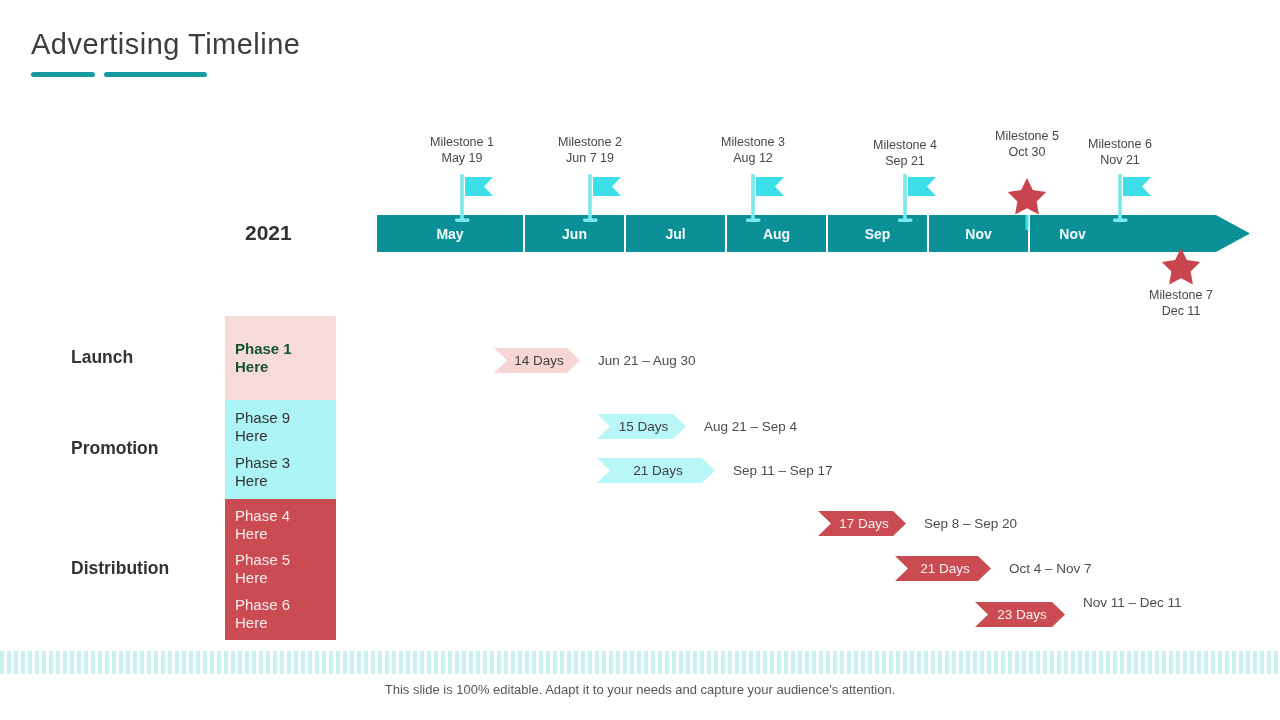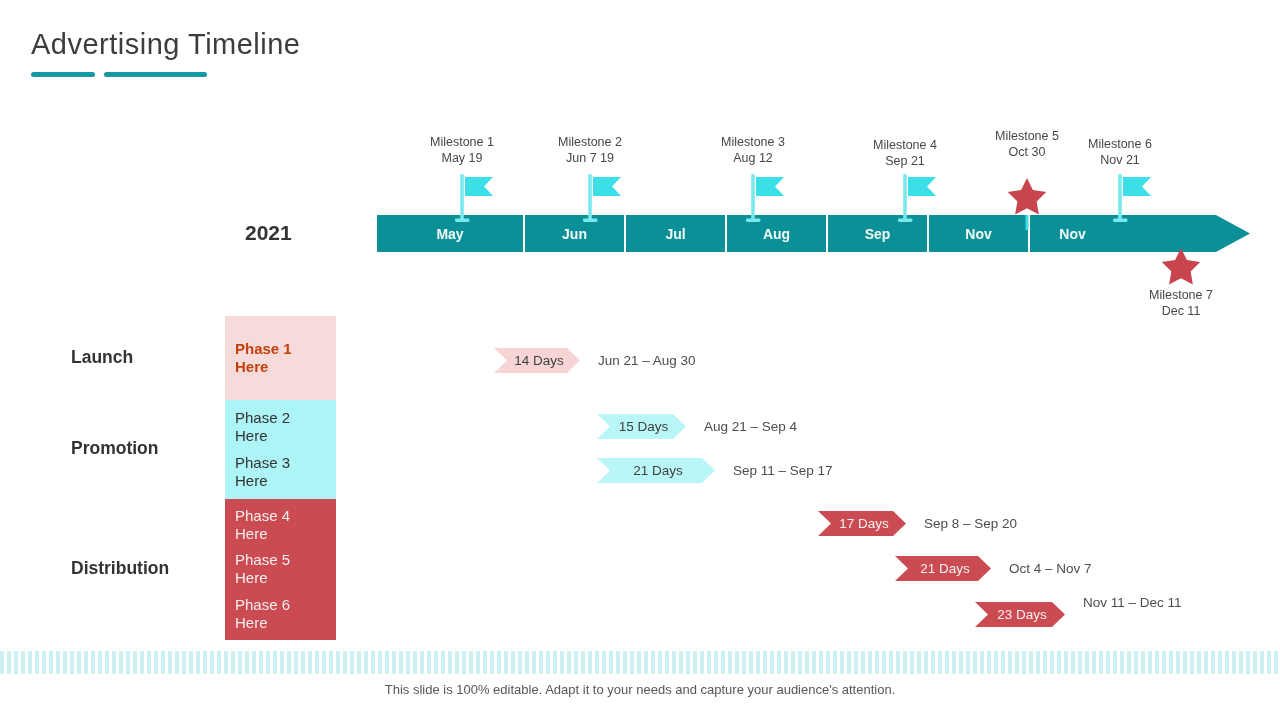--- a/index.html
+++ b/index.html
@@ -24,21 +24,21 @@
   
   .ms-label{font-size:12.5px;line-height:16px;color:#474747;text-align:center;white-space:pre-line;
             transform:translateX(-50%);}
   .ms-icon{transform:translateX(-50%);}
   .ms-tick{width:3px;background:var(--flag-cyan);transform:translateX(-50%);}
   
   #phase-column{left:225px;top:0;width:111px;}
   .phase-seg{position:absolute;left:0;width:111px;box-sizing:border-box;display:flex;flex-direction:column;
              justify-content:space-around;padding:4px 4px 4px 10px;}
   .phase-item{font-size:15px;line-height:18px;white-space:pre-line;}
-  .phase-item.bold{font-weight:bold;color:#c2410c;}
+  .phase-item.bold{font-weight:bold;color:#14532d;}
   .phase-item.dark{color:#333;}
   .phase-item.light{color:#f9eeee;}
   .group-label{left:71px;font-size:17.5px;font-weight:bold;color:#333;}
   
   .dur{height:25px;display:flex;align-items:center;justify-content:center;font-size:13.5px;
        clip-path:polygon(0 0,calc(100% - 13px) 0,100% 50%,calc(100% - 13px) 100%,0 100%,13px 50%);
        padding-left:4px;box-sizing:border-box;}
   .dur.pink{background:var(--pink-arrow);color:#3f3f3f;}
   .dur.cyan{background:var(--cyan-arrow);color:#3f3f3f;}
   .dur.red{background:var(--red);color:#fdf2f2;}
@@ -118,21 +118,21 @@
       <div class="abs ms-icon" style="left: 1181px; top: 247px;"><svg width="40" height="38" viewBox="0 0 40 38">
   <polygon points="20,1 25.9,13.1 39.2,15 29.6,24.4 31.9,37.6 20,31.3 8.1,37.6 10.4,24.4 0.8,15 14.1,13.1" fill="#c9454d"></polygon>
         </svg></div>
     </div>
   <div id="phase-column" class="abs">
       <div class="phase-seg" style="top: 316px; height: 84px; background: rgb(246, 219, 218);">
         <div class="phase-item bold">Phase 1
 Here</div>
       </div>
       <div class="phase-seg" style="top: 400px; height: 99px; background: rgb(173, 244, 246);">
-        <div class="phase-item dark">Phase 2
+        <div class="phase-item dark">Phase 9
 Here</div>
         <div class="phase-item dark">Phase 3
 Here</div>
       </div>
       <div class="phase-seg" style="top: 499px; height: 141px; background: rgb(203, 75, 82);">
         <div class="phase-item light">Phase 4
 Here</div>
         <div class="phase-item light">Phase 5
 Here</div>
         <div class="phase-item light">Phase 6

